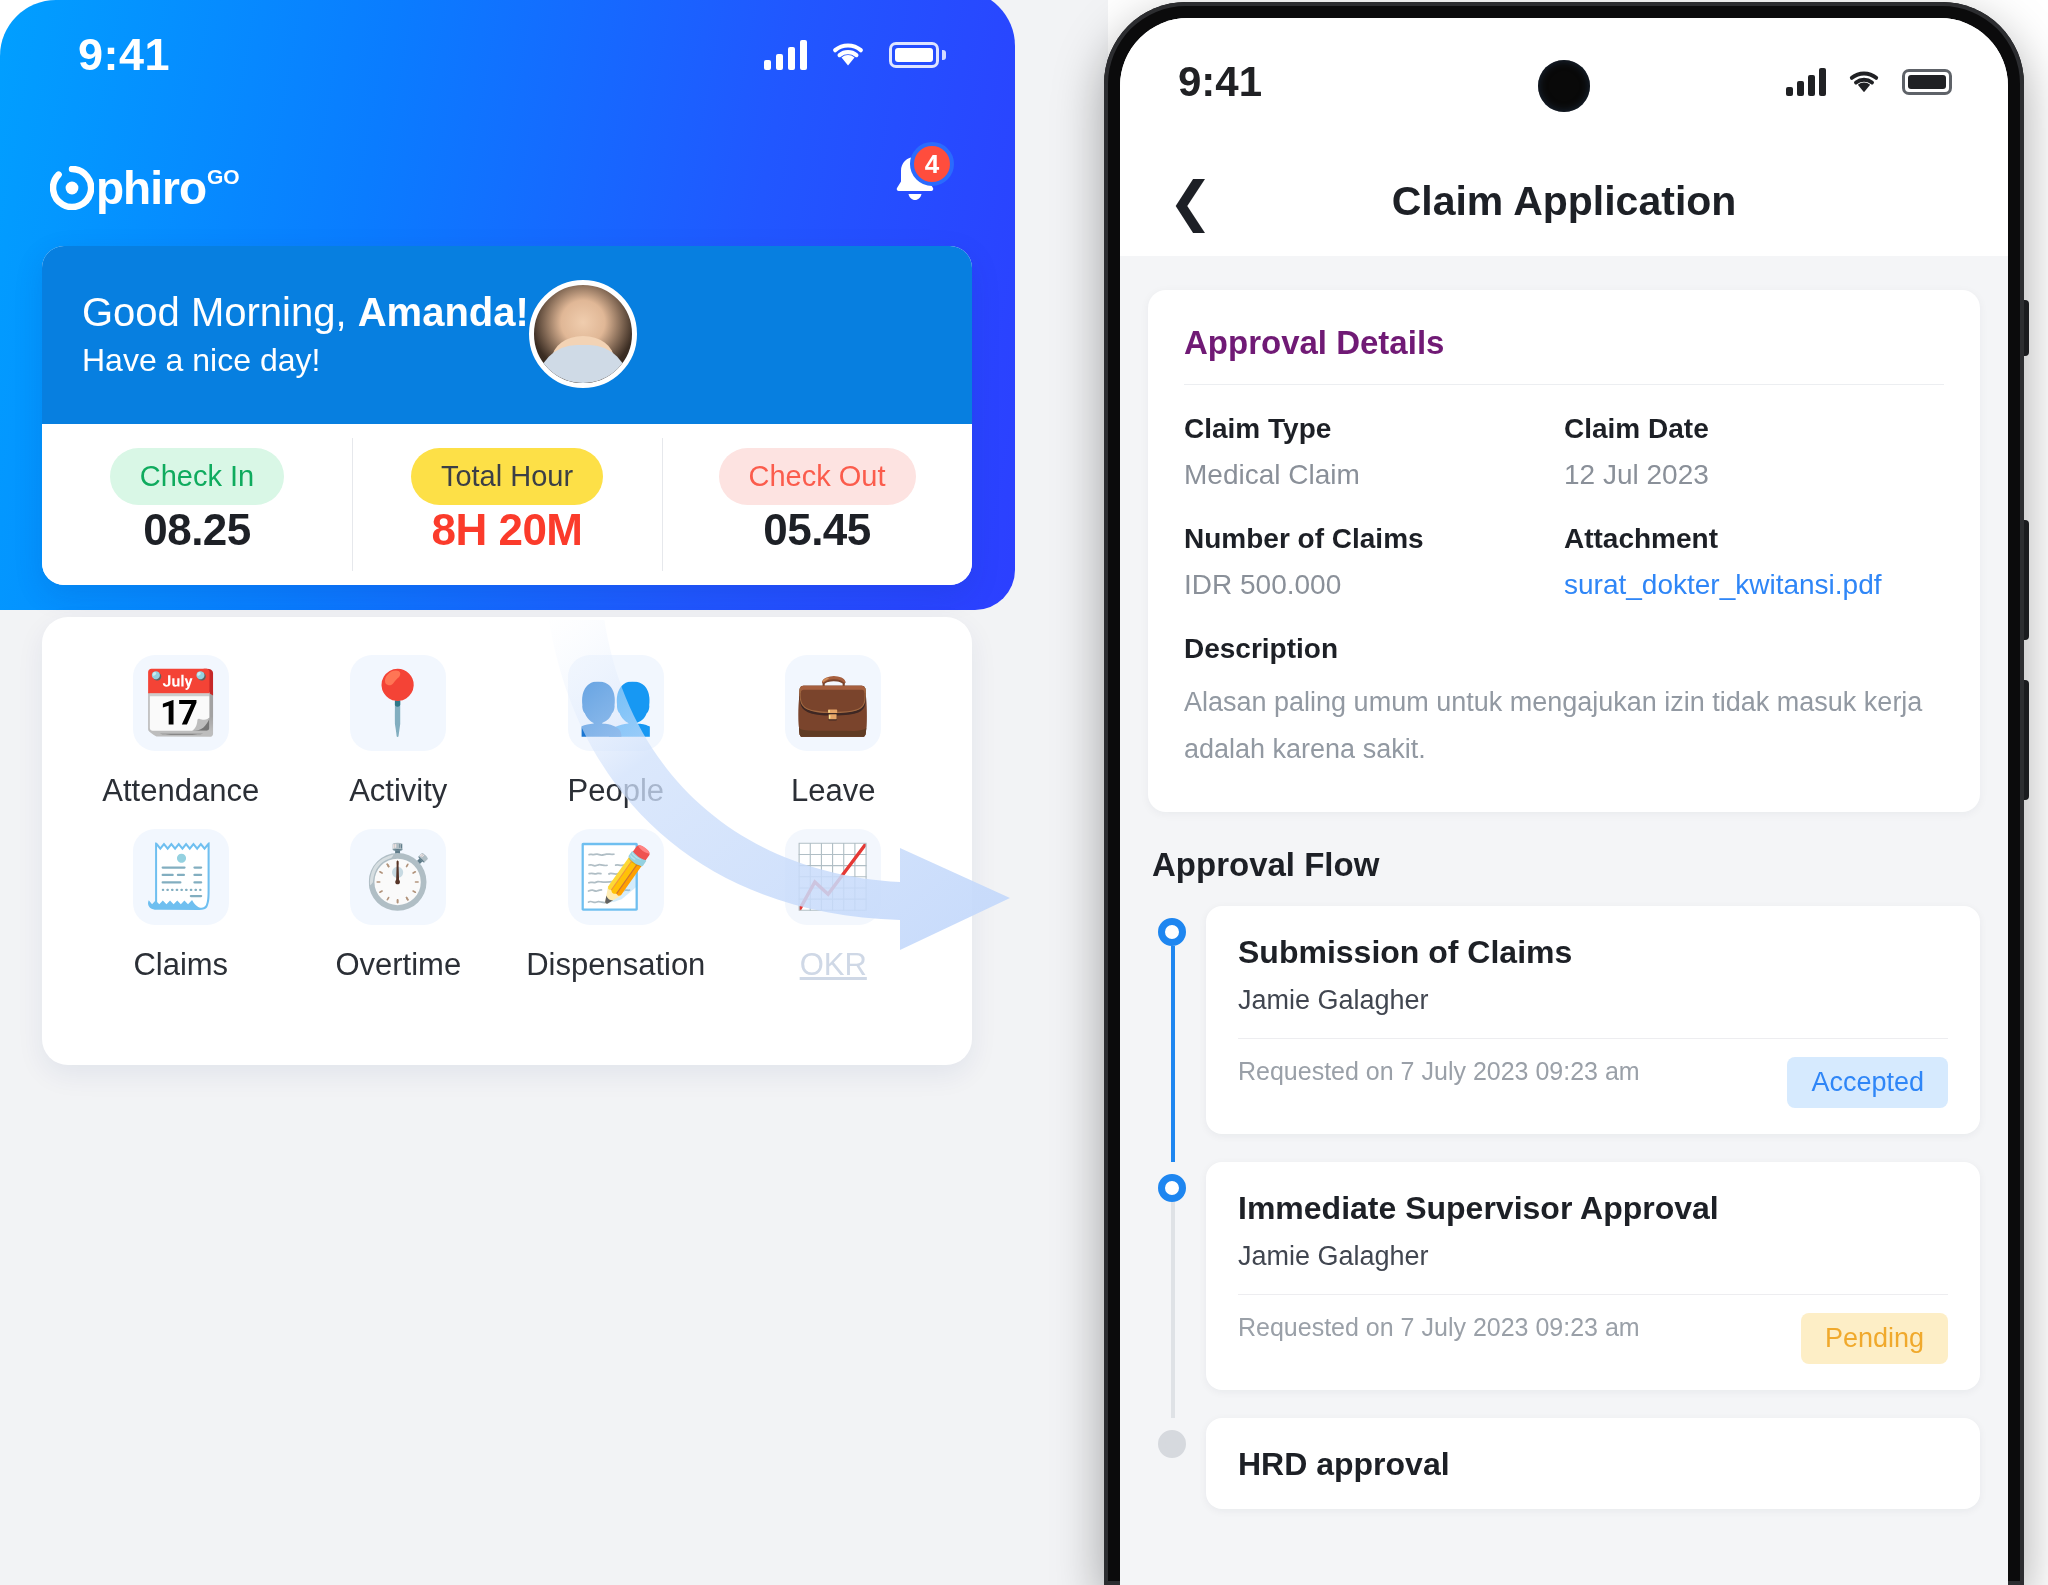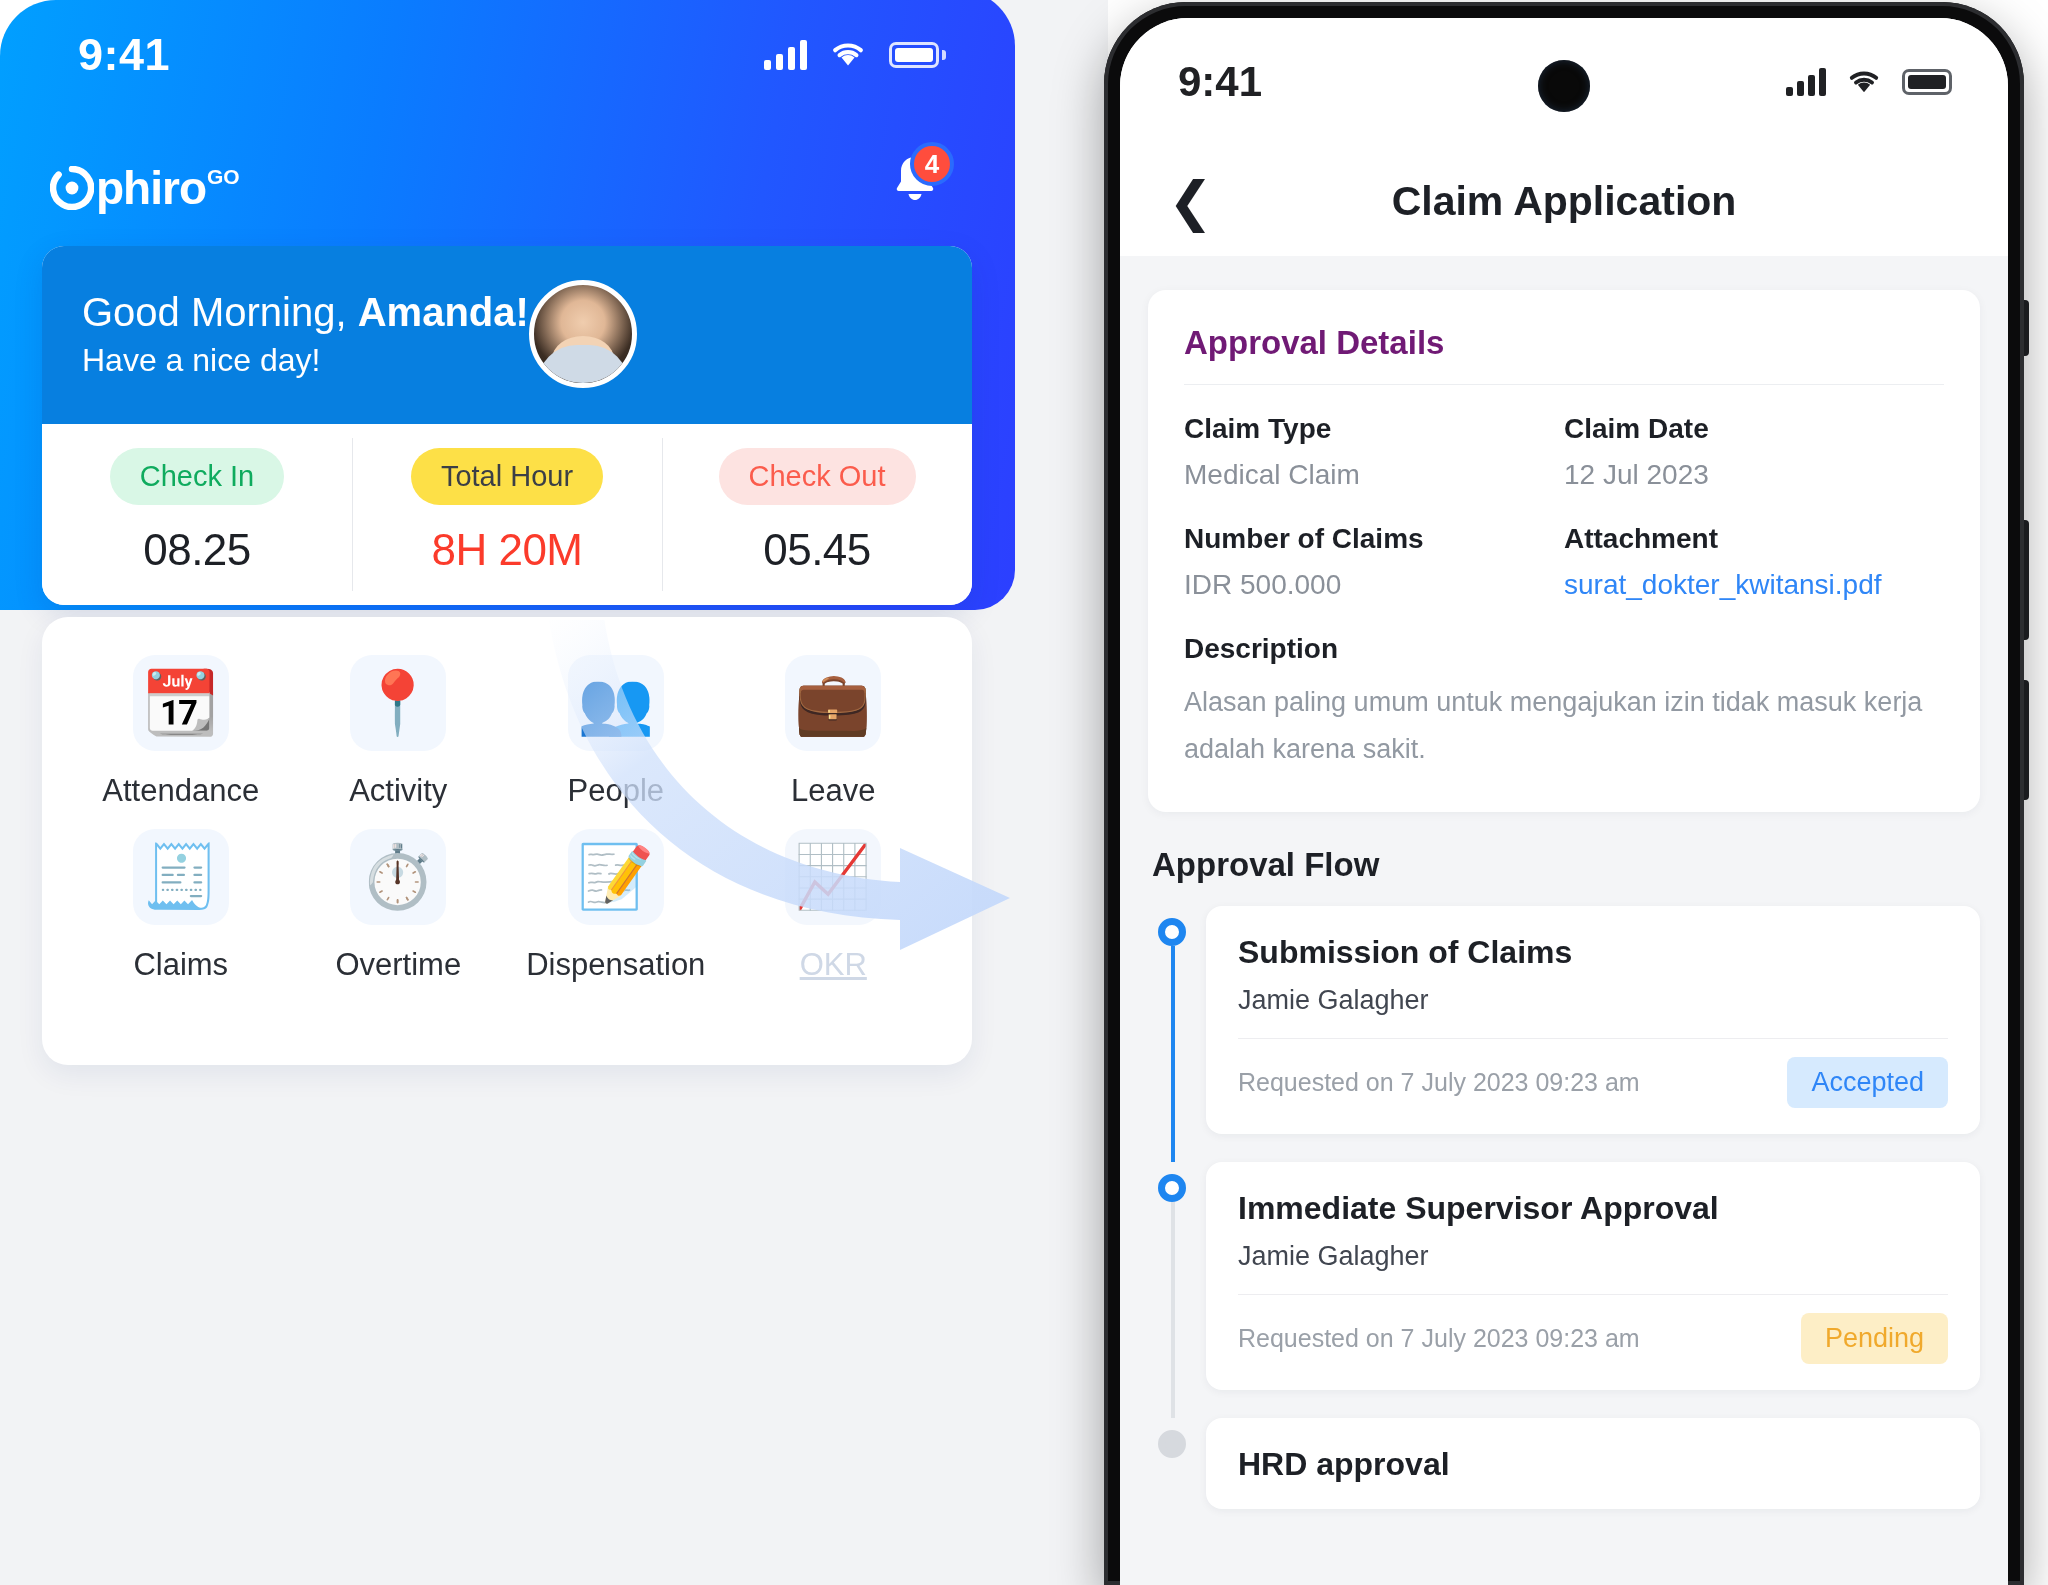--- a/index.html
+++ b/index.html
@@ -88,21 +88,21 @@
   .stat + .stat::before {
     content:""; position:absolute; left:0; top:14px; bottom:14px; width:1px; background:#e6e8ec;
   }
   .pill {
     display:inline-block; padding:12px 30px; border-radius:999px;
     font-size:29px; font-weight:400;
   }
   .pill.in { background:#d9f7e6; color:#0fab5e; }
   .pill.hour { background:#fde047; color:#3b3f46; }
   .pill.out { background:#fde3e1; color:#fb5c4c; }
-  .stat-val { margin-top:20px; font-size:44px; font-weight:400; color:#1d2026; letter-spacing:-.5px; }
+  .stat-val { font-size:44px; font-weight:700; color:#1d2026; letter-spacing:-.5px; }
   .stat-val.red { color:#fb3b2b; }
 
   
   #menu-card {
     position:absolute; left:42px; top:617px; width:930px; height:448px;
     background:#fff; border-radius:26px; padding:38px 30px 26px;
     box-shadow: 0 10px 28px rgba(10,40,120,.07);
   }
   .menu-grid { display:grid; grid-template-columns: repeat(4,1fr); row-gap:20px; }
   .menu-item { display:flex; flex-direction:column; align-items:center; }
@@ -186,21 +186,21 @@
   .dot.idle { border-color:#d6d9de; background:#d6d9de; }
   .rail { position:absolute; left:-35px; top:40px; bottom:-28px; width:4px; background:#1e86f0; }
   .rail.idle { background:#dfe2e6; }
   .fcard {
     background:#fff; border-radius:16px; padding: 28px 32px 26px;
     box-shadow: 0 2px 9px rgba(20,30,60,.055);
   }
   .fc-title { font-size:32px; font-weight:700; color:#1d2026; }
   .fc-name { font-size:27px; color:#414650; margin-top:14px; }
   .fc-rule { height:1px; background:#ededf0; margin: 22px 0 18px; }
-  .fc-foot { display:flex; align-items:center; justify-content:space-between; }
+  .fc-foot { display:flex; align-items:flex-start; justify-content:space-between; }
   .fc-req { font-size:25px; color:#9aa0a8; }
   .tag { padding:10px 24px; border-radius:8px; font-size:27px; }
   .tag.accepted { background:#d6eafe; color:#2f86f7; }
   .tag.pending { background:#fdeec6; color:#f0a92c; }
 </style>
 </head>
 <body>
 
 <div id="stage">
 

